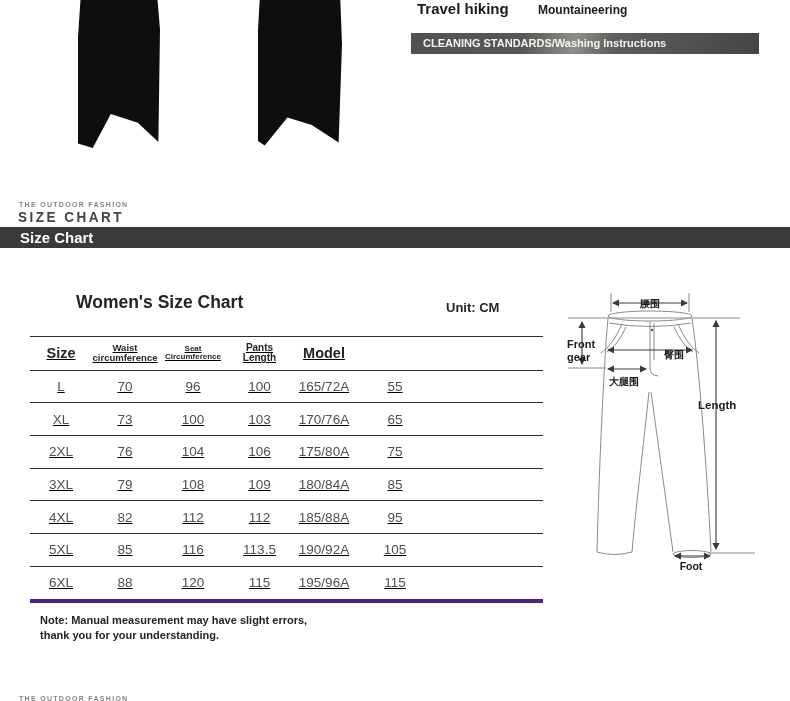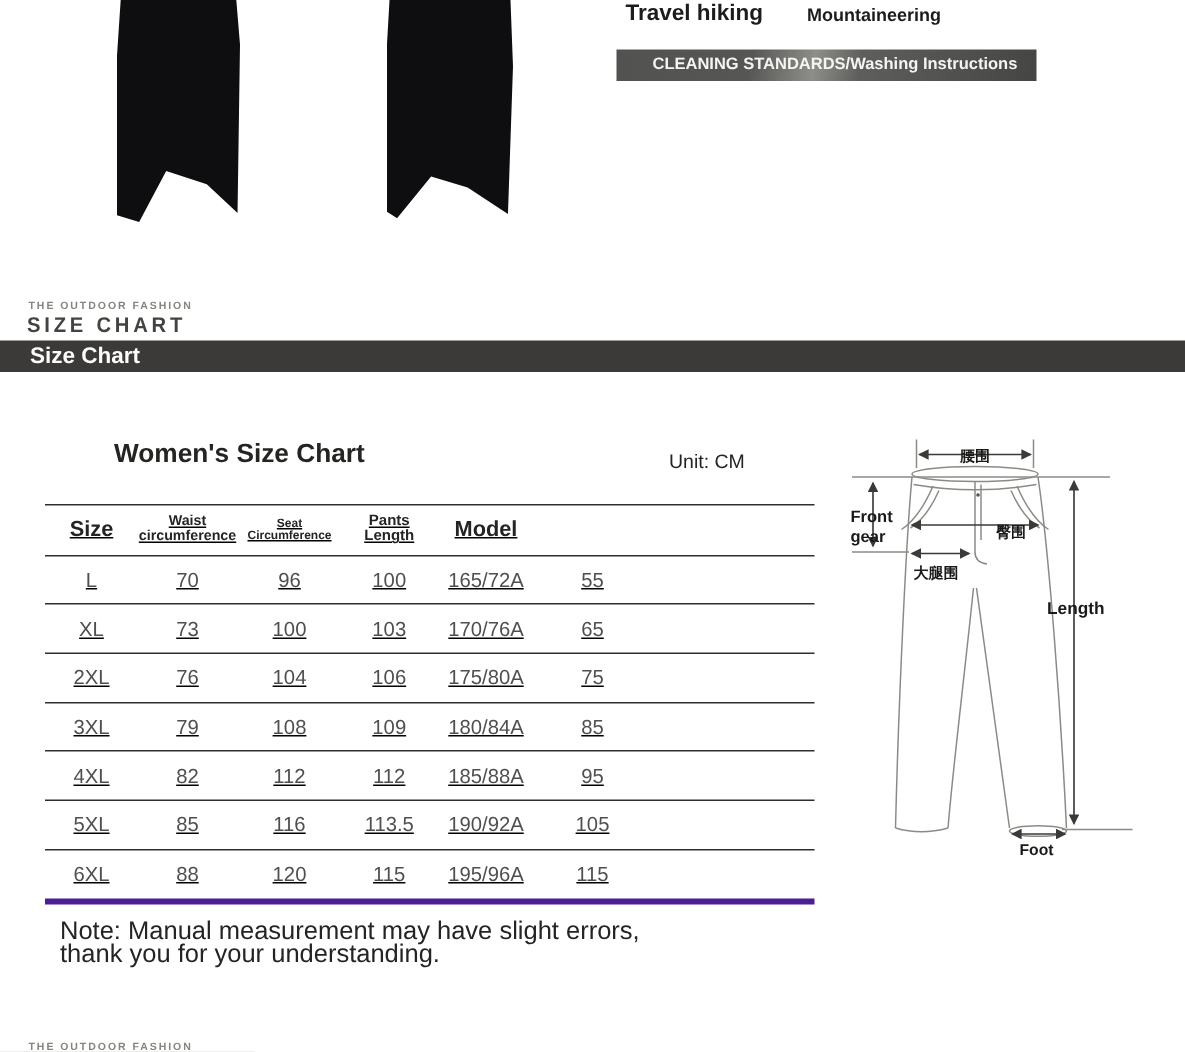--- a/index.html
+++ b/index.html
@@ -9,51 +9,51 @@
   
   .leg{position:absolute;top:0;background:#0e0e10;}
   .leg-left{left:78px;width:82px;height:148px;
     clip-path:polygon(3% 0,97% 0,100% 20%,98% 96%,73% 83%,40% 77%,18% 100%,0 97%,0 25%);}
   .leg-right{left:258px;width:84px;height:147px;
     clip-path:polygon(2% 0,98% 0,100% 30%,96% 97%,64% 85%,35% 80%,8% 99%,0 96%,0 20%);}
 
   
   .hero-title{position:absolute;left:417px;top:0px;font-size:15px;font-weight:bold;color:#1c1c1a;}
   .hero-sub{position:absolute;left:538px;top:3px;font-size:12px;font-weight:bold;color:#1c1c1a;}
-  .wash-banner{position:absolute;left:411px;top:33px;width:280px;height:21px;line-height:21px;
+  .wash-banner{position:absolute;left:411px;top:33px;width:348px;height:21px;line-height:21px;
     background:linear-gradient(100deg,#525250 0%,#565654 32%,#8d8d89 47%,#5e5e5c 58%,#454543 100%);
-    color:#f4f4f2;font-size:11px;font-weight:bold;padding-left:24px;box-sizing:border-box;white-space:nowrap;}
+    color:#f4f4f2;font-size:11px;font-weight:bold;padding-left:12px;box-sizing:border-box;white-space:nowrap;}
   .wash-text{position:absolute;left:344px;top:57px;width:446px;font-size:12.5px;font-weight:bold;
     color:#1b1b19;line-height:15px;white-space:pre-line;}
 
   
   .brand-tagline{position:absolute;left:19px;top:201px;font-size:7px;letter-spacing:1.3px;
     color:#85857f;font-weight:bold;white-space:nowrap;}
   .brand-logo{position:absolute;left:18px;top:209px;font-size:13.5px;letter-spacing:2.5px;
     color:#43433f;font-weight:bold;white-space:nowrap;transform:scaleY(1.05);transform-origin:left top;}
 
   .section-banner{position:absolute;left:0;top:227px;width:790px;height:21px;background:#3b3a38;
     color:#fbfbf9;font-size:15px;font-weight:bold;line-height:21px;padding-left:20px;box-sizing:border-box;}
 
   .chart-title{position:absolute;left:28px;top:292px;font-size:17.5px;font-weight:bold;color:#242422;margin-left:48px;}
-  .chart-unit{position:absolute;left:446px;top:300px;font-size:13px;font-weight:normal;color:#242422;}
+  .chart-unit{position:absolute;left:446px;top:300px;font-size:13px;font-weight:bold;color:#242422;}
 
   
   .size-table{position:absolute;left:30px;top:336px;width:513px;border-bottom:4px solid #4c1d95;text-decoration:underline;}
   .t-row{display:grid;grid-template-columns:62px 66px 70px 63px 66px 76px 1fr;align-items:center;
     height:31.7px;border-top:1px solid #2e2e2c;}
   .t-row.head{height:32.7px;}
   .hcell{text-align:center;color:#242422;font-weight:bold;line-height:1.08;}
   .hc0,.hc4,.hc5{font-size:14.5px;}
   .hc1{font-size:9.5px;}
   .hc2{font-size:8px;}
   .hc3{font-size:10px;}
   .cell{text-align:center;font-size:13.5px;color:#4f4f4d;}
 
-  .note-text{position:absolute;left:40px;top:613px;font-size:17px;font-weight:normal;color:#242422;
+  .note-text{position:absolute;left:40px;top:613px;font-size:11px;font-weight:bold;color:#242422;
     line-height:15px;white-space:pre-line;}
   .disclaimer{position:absolute;left:441px;top:614px;width:320px;font-size:10px;font-weight:bold;
     color:#2a2a28;line-height:13px;white-space:pre-line;}
 
   .footer-tagline{position:absolute;left:19px;top:695px;font-size:7px;letter-spacing:1.3px;
     color:#85857f;font-weight:bold;white-space:nowrap;}
 
   .diagram{position:absolute;left:545px;top:283px;}
   .diagram text{font-family:"Liberation Sans","DejaVu Sans",sans-serif;}
 </style>

